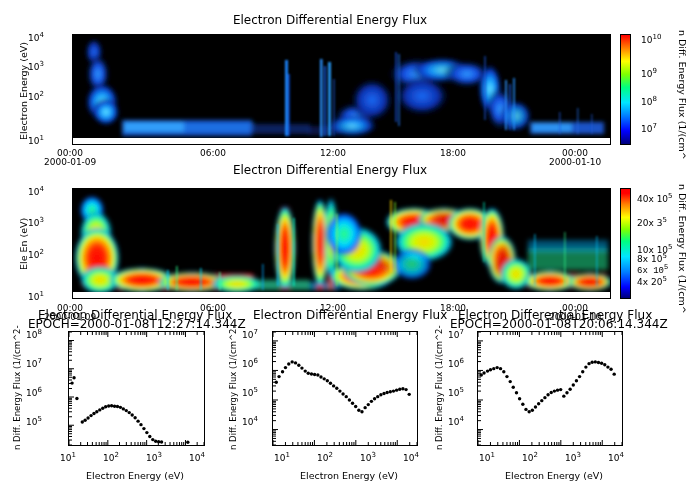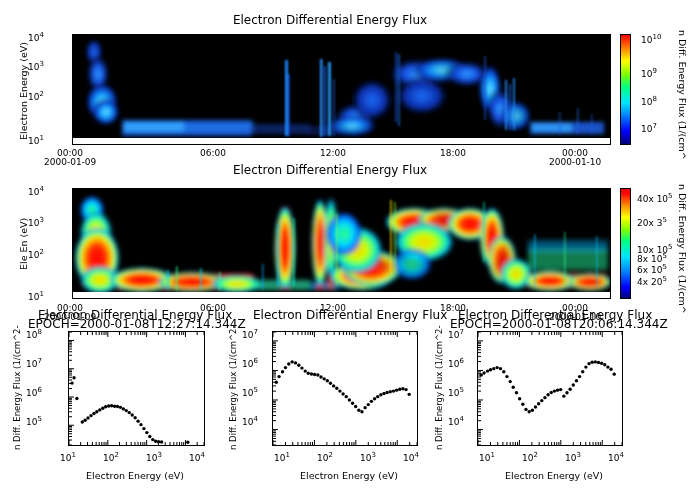--- a/index.html
+++ b/index.html
@@ -279,21 +279,21 @@
   </div>
   <div class="abs tick" style="left:637px;top:216px;">
     <span>20x 3</span><span class="sup">5</span>
   </div>
   <div class="abs tick" style="left:637px;top:243px;">
     <span>10x 10</span><span class="sup">5</span>
   </div>
   <div class="abs tick" style="left:637px;top:252px;">
     <span>8x 10</span><span class="sup">5</span>
   </div>
-  <div class="abs tick" style="left:637px;top:263px;">
+  <div class="abs tick" style="left:637px;top:263px;font-family:Liberation Mono, monospace;">
     <span>6x 10</span><span class="sup">5</span>
   </div>
   <div class="abs tick" style="left:637px;top:275px;">
     <span>4x 20</span><span class="sup">5</span>
   </div>
   <div class="abs rotr axlab" style="left:688px;top:184px;">n Diff. Energy Flux (1/(cm^</div>
 
   <div class="abs ttl" style="left:38px;top:308px;width:190px;">Electron Differential Energy Flux</div>
   <div class="abs ttl" style="left:28px;top:317px;width:210px;">EPOCH=2000-01-08T12:27:14.344Z</div>
   <div class="abs rot axlab" style="left:12px;top:450px;font-size:8.5px;">n Diff. Energy Flux (1/(cm^2-</div>

